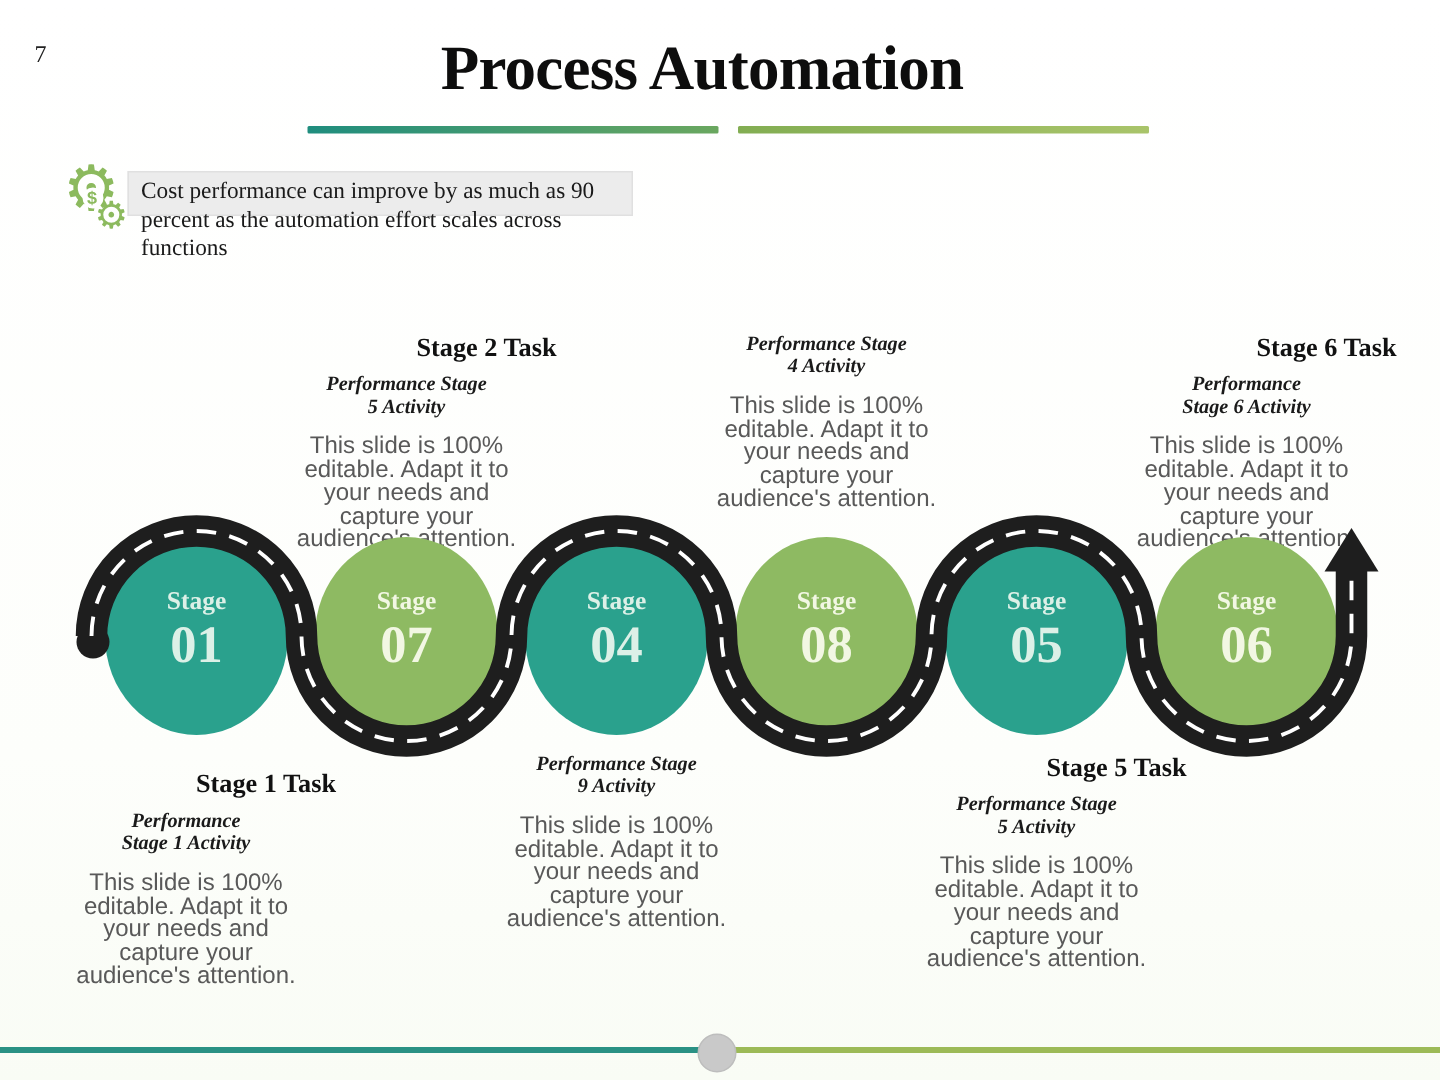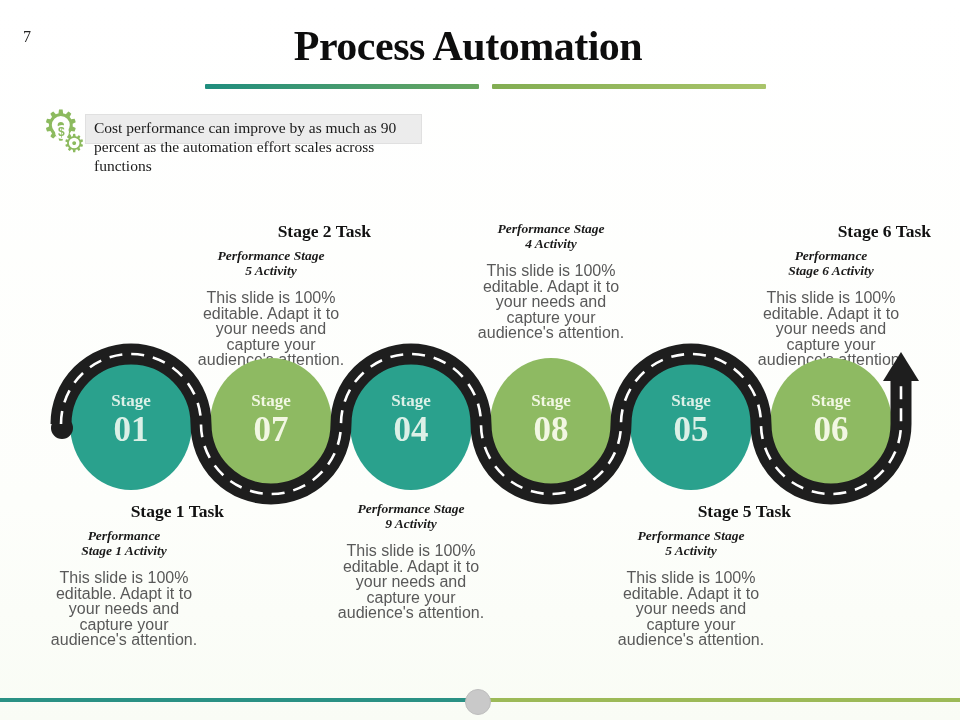--- a/index.html
+++ b/index.html
@@ -108,21 +108,21 @@
   </div>
   <div class="task-block" style="left:731px; top:221px;">
     <div class="task-title">Stage 6 Task</div>
     <div class="task-subtitle">
       <span>Performance</span><br>
       <span>Stage 6 Activity</span>
     </div>
     <div class="task-body">This slide is 100% editable. Adapt it to your needs and capture your audience's attention.</div>
   </div>
 
-  <div class="task-block" style="left:24px; top:501px;">
+  <div class="task-block" style="left:24px; top:512px;">
     <div class="task-title">Stage 1 Task</div>
     <div class="task-subtitle">
       <span>Performance</span><br>
       <span>Stage 1 Activity</span>
     </div>
     <div class="task-body">This slide is 100% editable. Adapt it to your needs and capture your audience's attention.</div>
   </div>
   <div class="task-block" style="left:311px; top:501px;">
     <div class="task-subtitle">
       <span>Performance Stage</span><br>

